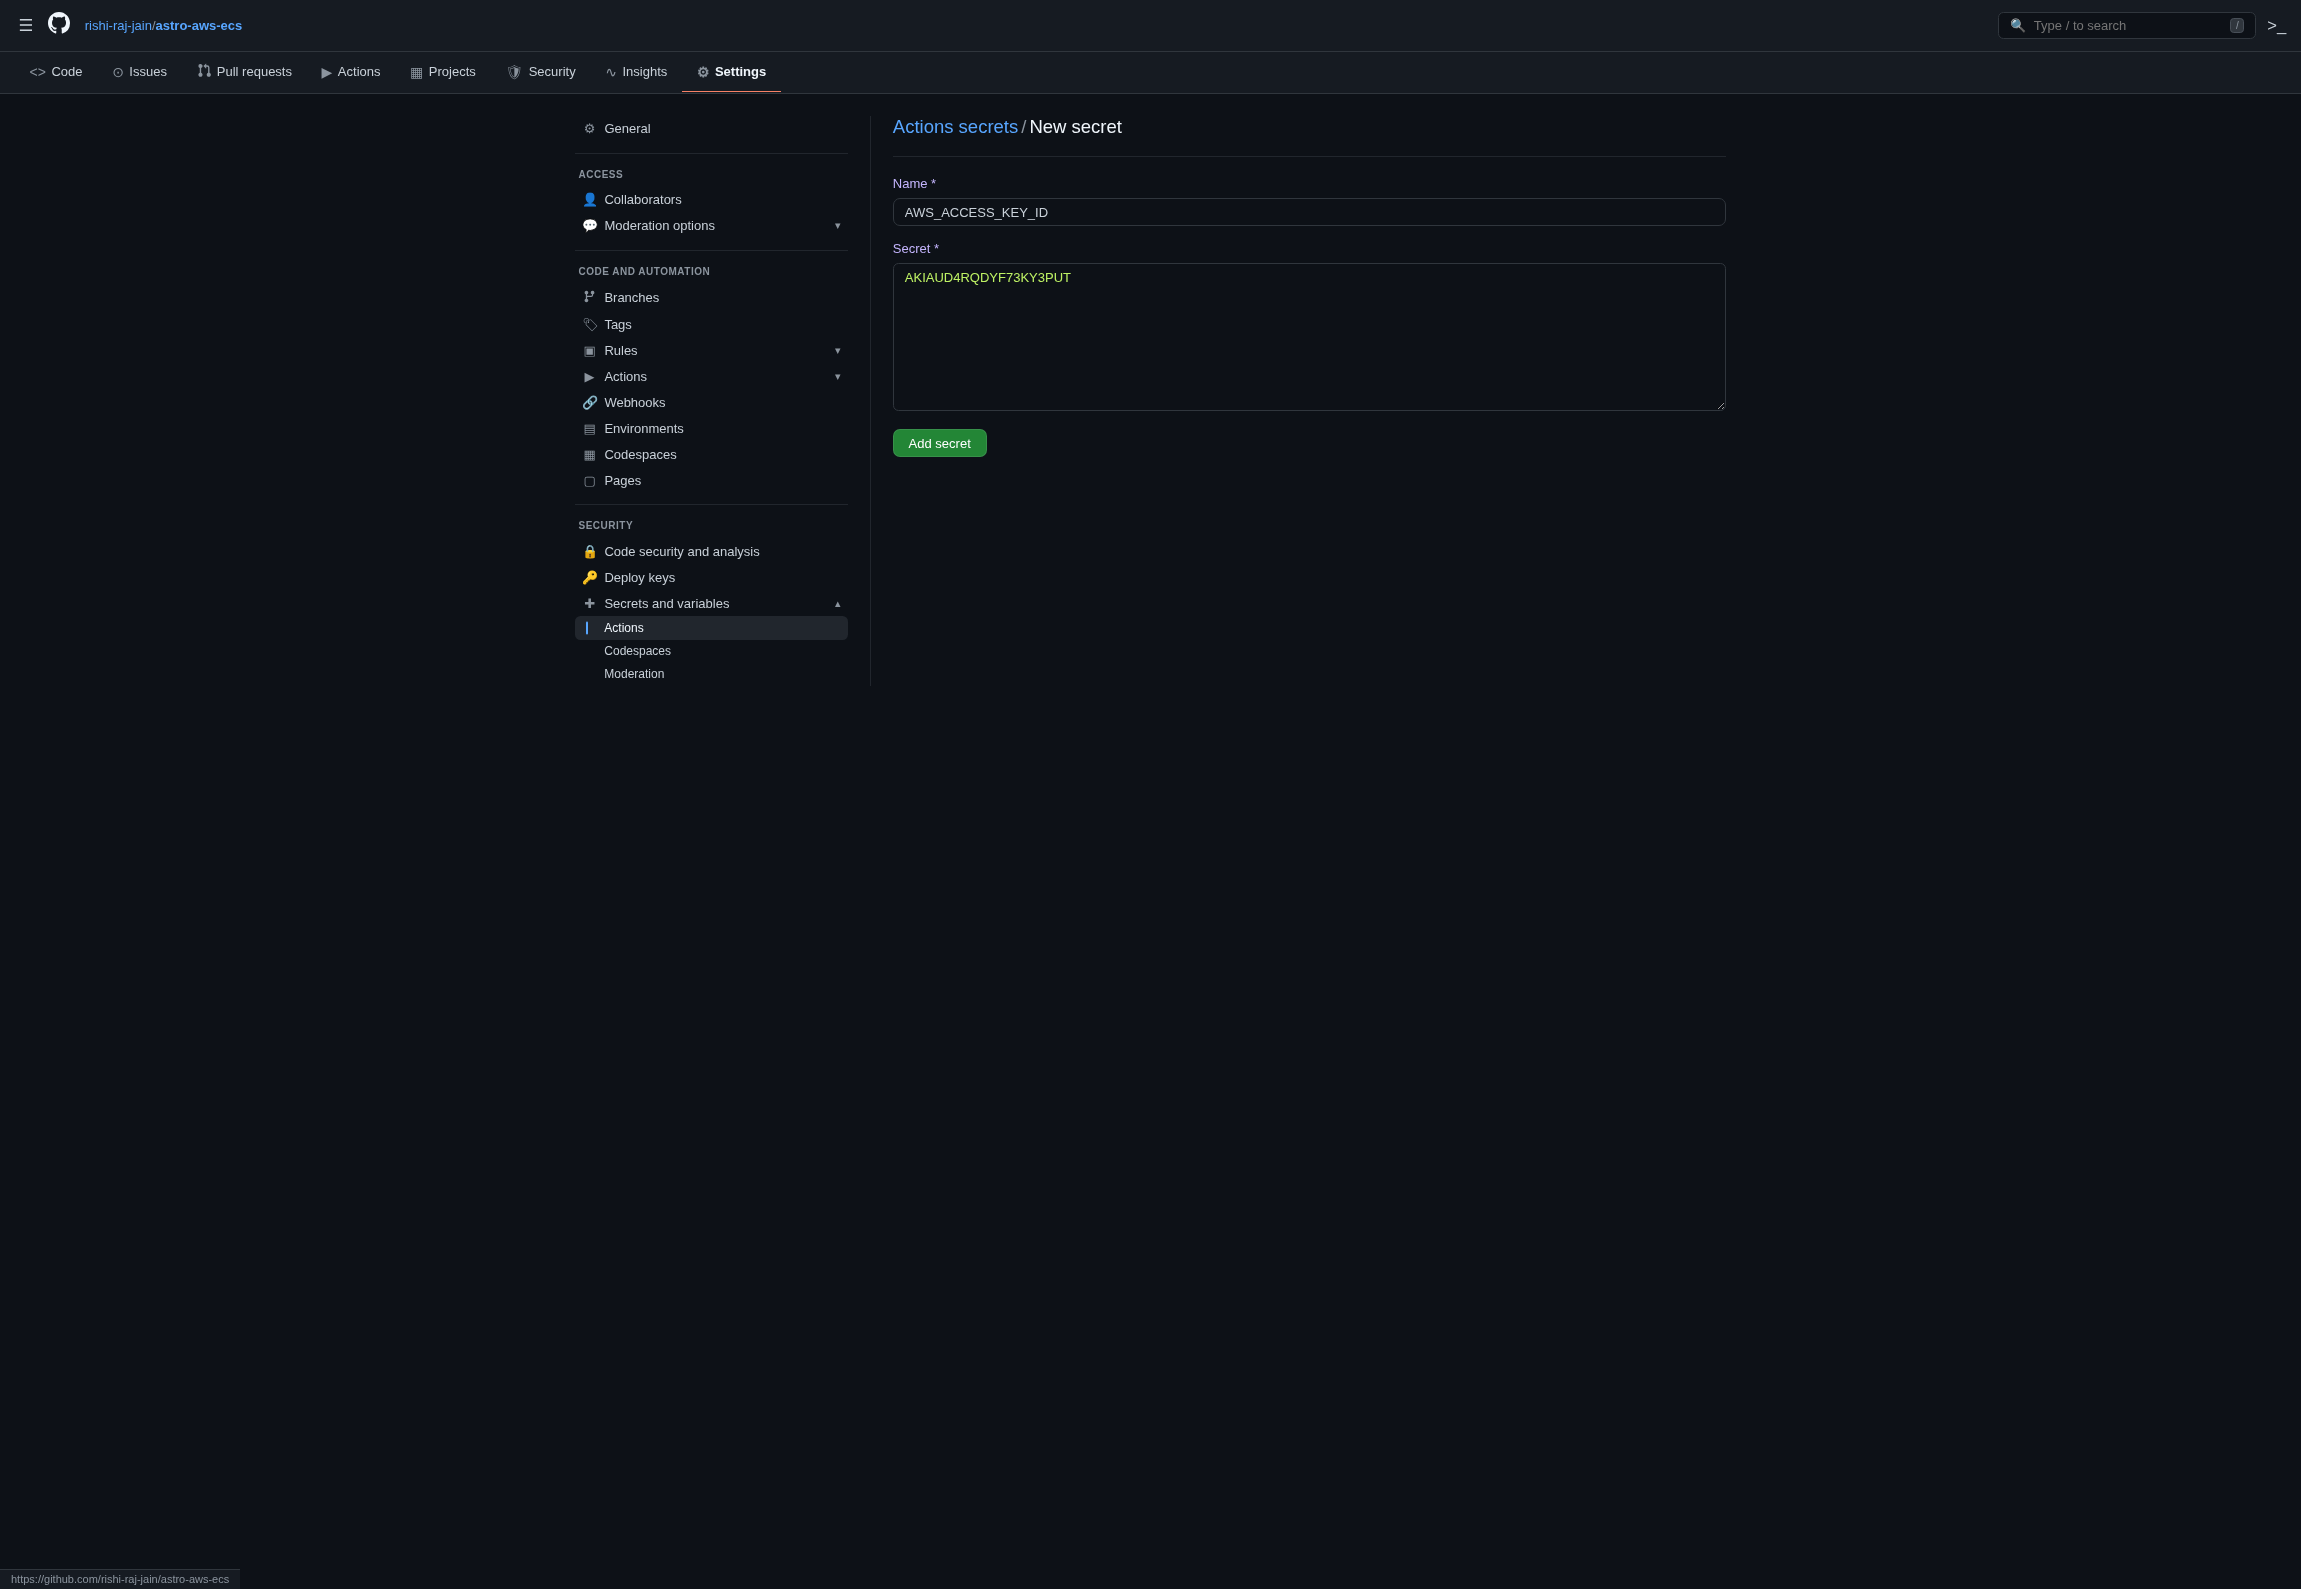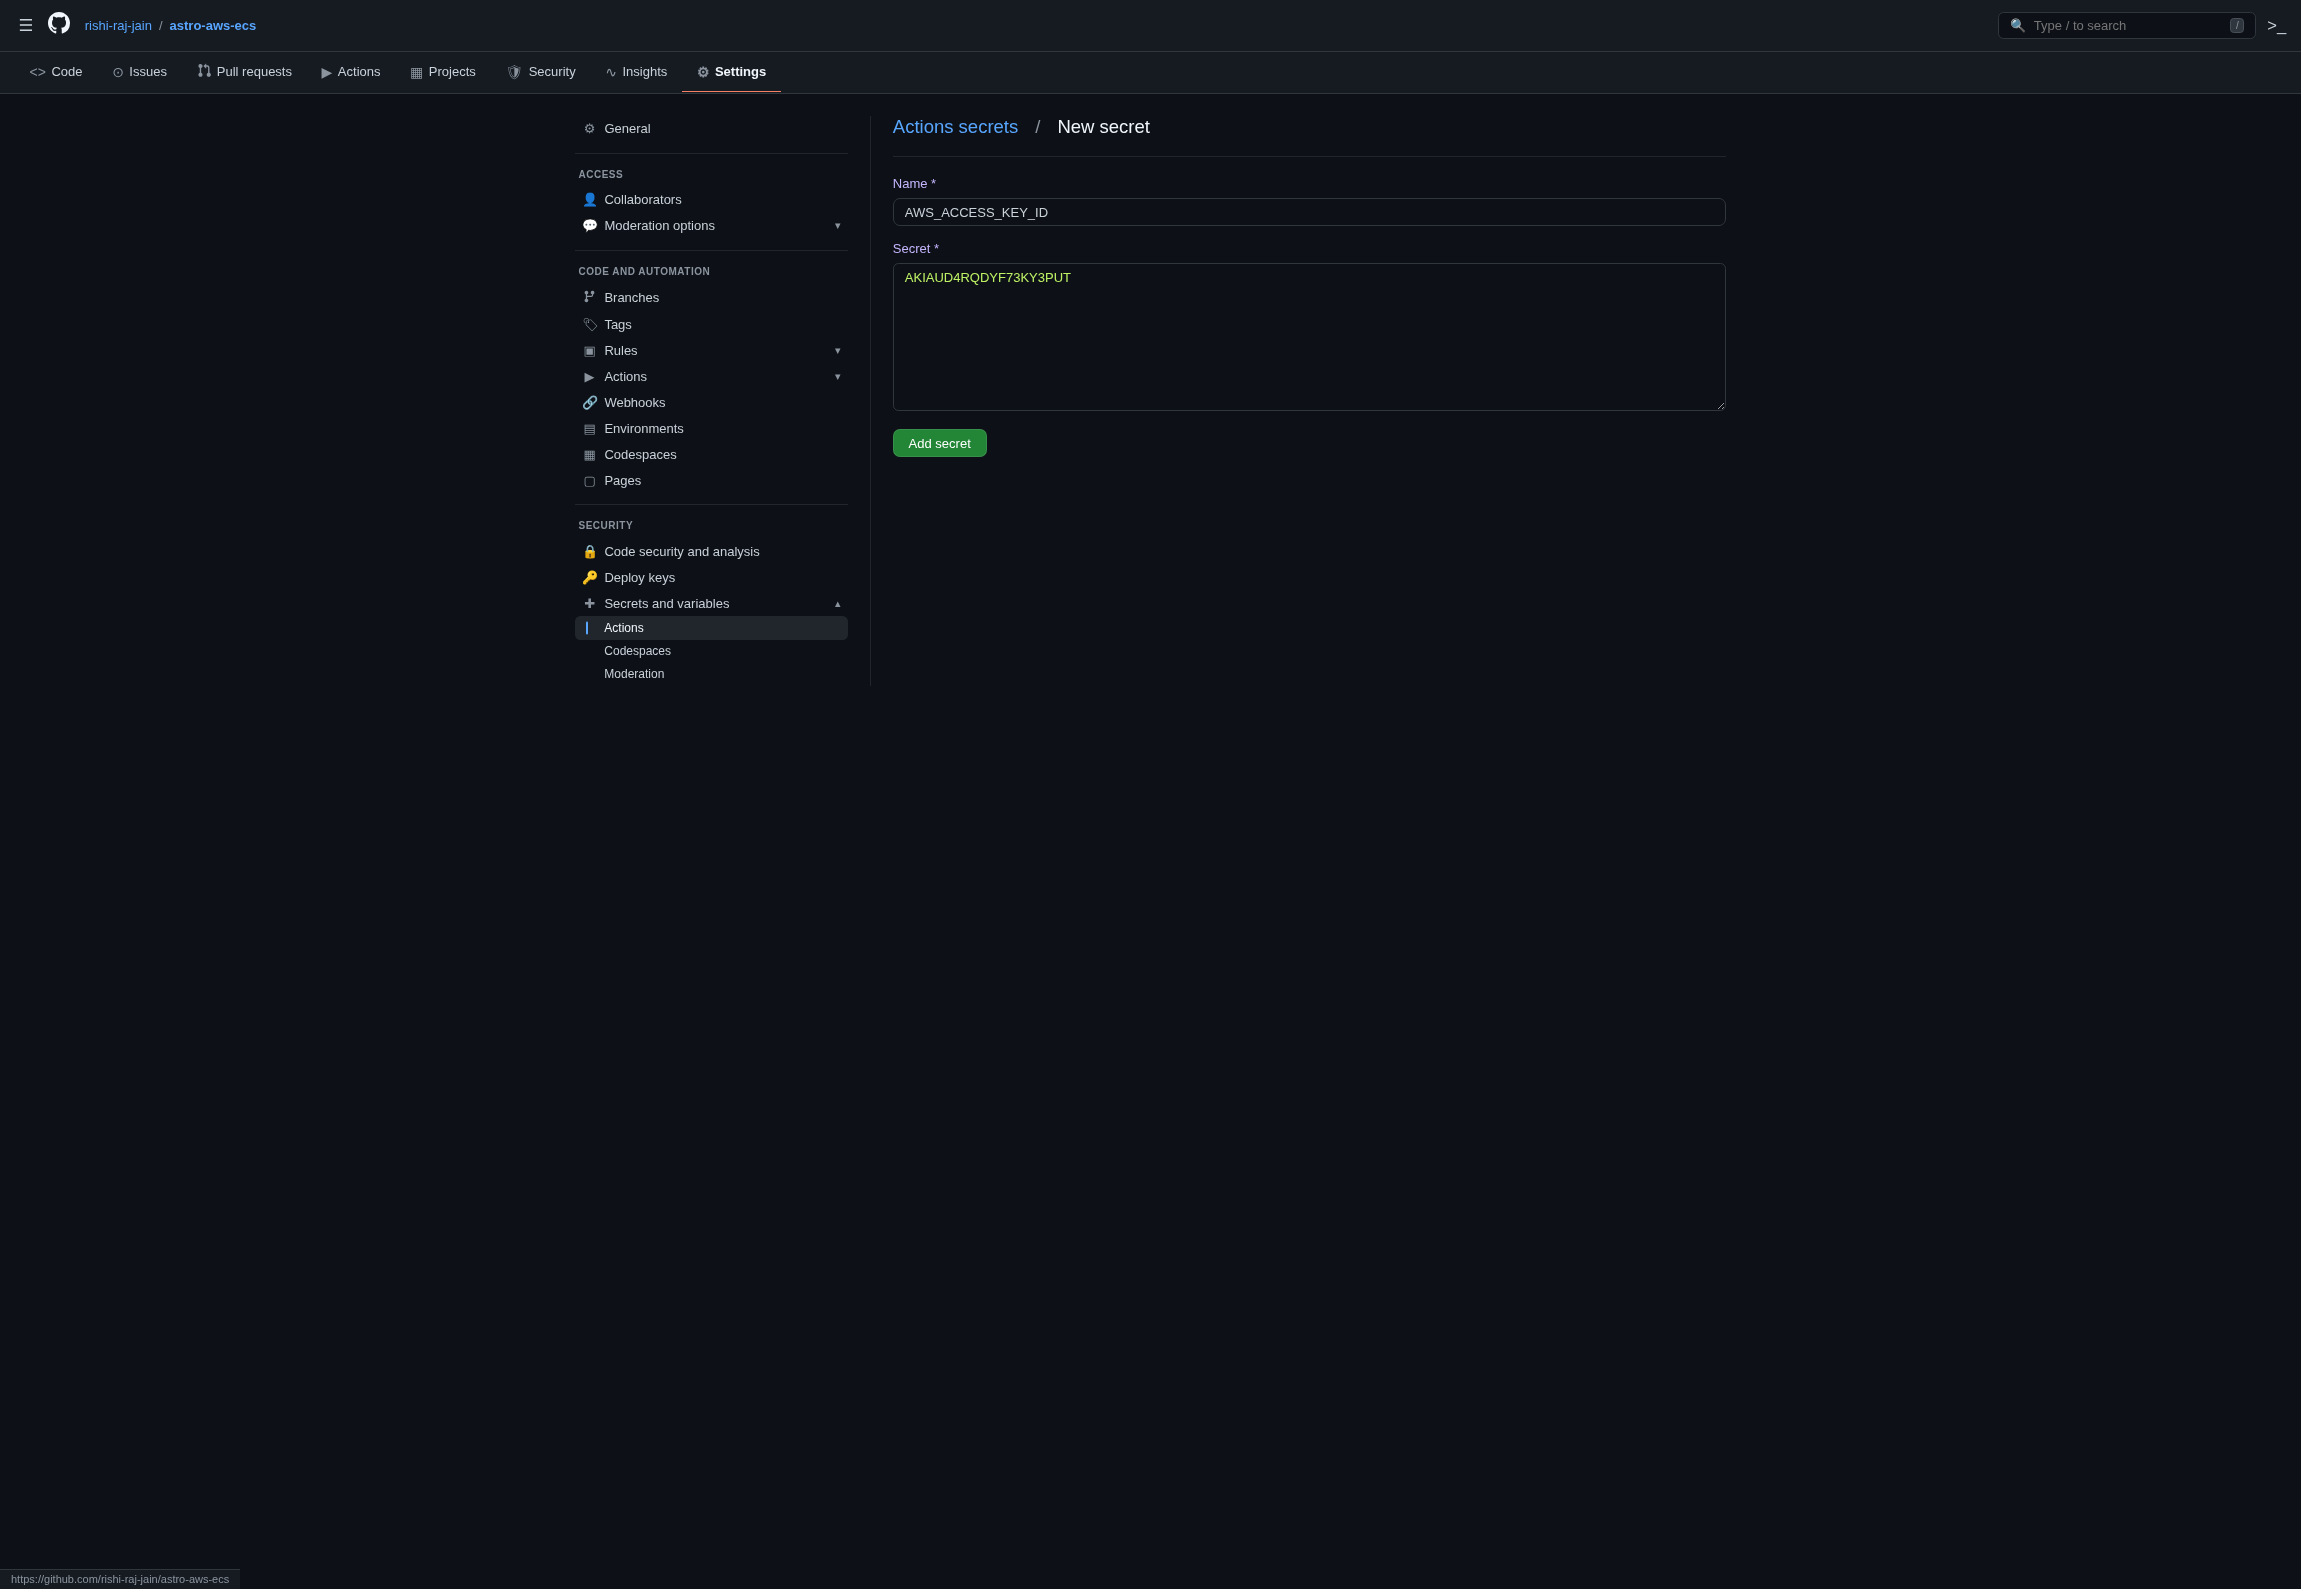--- a/index.html
+++ b/index.html
@@ -28,21 +28,21 @@
       padding: 3.7px;
     }
     .topbar-logo {
       color: #f0f6fc;
       font-size: 22px;
       margin-right: 3.7px;
     }
     .topbar-repo-path {
       display: flex;
       align-items: center;
-      gap: 7px;
+      gap: 0;
       font-size: 13px;
       color: #58a6ff;
     }
     .topbar-repo-path .sep {
       color: #8b949e;
     }
     .topbar-repo-path .repo-name {
       font-weight: 600;
       color: #58a6ff;
     }
@@ -198,21 +198,21 @@
     
     .content {
       flex: 1;
       min-width: 0;
       padding-left: 22px;
       border-left: 0.9px solid #21262d;
     }
 
     .breadcrumb {
       display: flex;
-      gap: 17px;
+      gap: 3px;
       margin-bottom: 18.5px;
       font-size: 18.5px;
     }
     .breadcrumb-link {
       color: #58a6ff;
       cursor: pointer;
       font-weight: 400;
     }
     .breadcrumb-sep {
       color: #8b949e;

